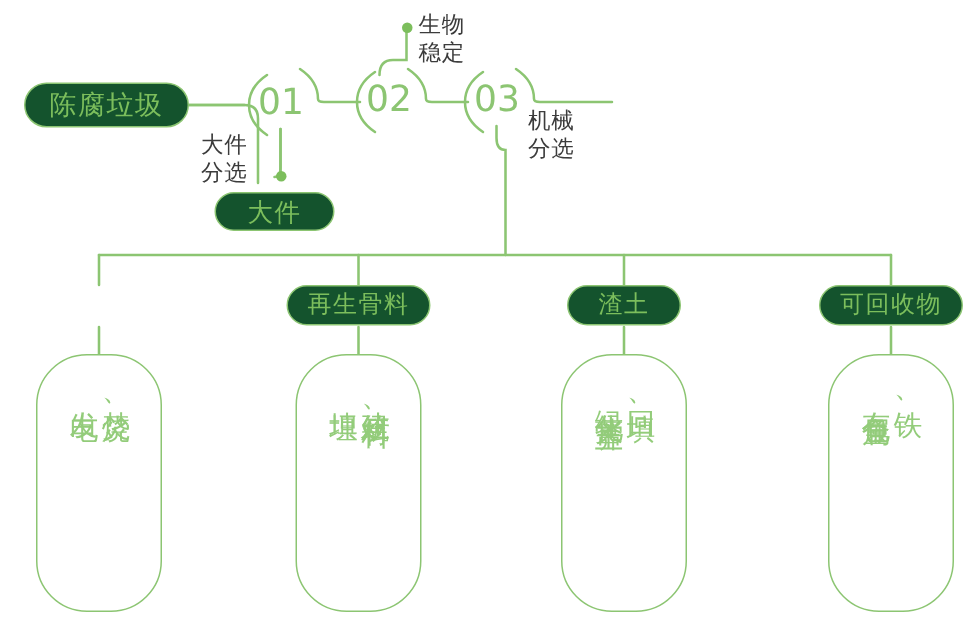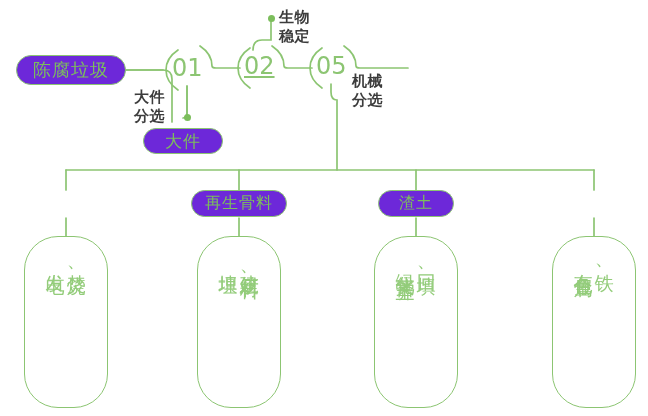--- a/index.html
+++ b/index.html
@@ -8,21 +8,21 @@
     font-family:"Liberation Sans","DejaVu Sans",sans-serif;
     -webkit-font-smoothing:antialiased;
   }
   #stage{position:absolute;left:0;top:0;width:648px;height:416px;}
   svg.lines{position:absolute;left:0;top:0;width:648px;height:416px;}
 
   
   .pill{
     position:absolute;display:flex;align-items:center;justify-content:center;
     border:1.6px solid #8CC572;border-radius:999px;color:#7CBE5C;
-    background:#6d28d9;box-sizing:border-box;white-space:nowrap;
+    background:#14532d;box-sizing:border-box;white-space:nowrap;
     letter-spacing:1px;
   }
   .pill-root{left:16px;top:55px;width:110px;height:30px;font-size:18px;}
   .pill-bulky{left:143px;top:128px;width:80px;height:26px;font-size:17px;}
   .pill-cat{height:27px;font-size:16px;}
 
   
   .vbox{
     position:absolute;border:1.5px solid #8CC572;border-radius:34px;
     background:#ffffff;box-sizing:border-box;
@@ -37,21 +37,21 @@
 
   
   .stagenum{
     position:absolute;color:#8CC572;font-size:24px;letter-spacing:0px;
     font-family:"DejaVu Sans",sans-serif;font-weight:400;
   }
 
   
   .anno{
     position:absolute;color:#3C3C3C;font-size:15px;line-height:1.25;
-    letter-spacing:0.5px;white-space:nowrap;font-weight:bold;
+    letter-spacing:0.5px;white-space:nowrap;
   }
   .anno.right{text-align:right;}
   .dot{position:absolute;width:7px;height:7px;border-radius:50%;background:#7CBE5C;}
 </style>
 </head>
 <body>
 
 <div id="stage">
 
   <svg class="lines" viewBox="0 0 648 416">
@@ -91,22 +91,22 @@
       <path d="M416 218 L416 236"></path>
       <path d="M594 218 L594 236"></path>
     </g>
   </svg>
 
   <div class="pill pill-root">
     <span>陈腐垃圾</span>
   </div>
 
   <div class="stagenum" style="left:172px;top:54px;">01</div>
-  <div class="stagenum" style="left:244px;top:52px;text-decoration:underline;">02</div>
-  <div class="stagenum" style="left:316px;top:52px;">05</div>
+  <div class="stagenum" style="left:244px;top:52px;">02</div>
+  <div class="stagenum" style="left:316px;top:52px;">03</div>
 
   <div class="anno right" style="left:134px;top:88px;">
     <div>大件</div>
     <div>分选</div>
   </div>
   <div class="dot" style="left:184px;top:114px;"></div>
 
   <div class="anno" style="left:279px;top:8px;">
     <div>生物</div>
     <div>稳定</div>
@@ -121,20 +121,23 @@
   <div class="pill pill-bulky">
     <span>大件</span>
   </div>
 
   <div class="pill pill-cat" style="left:191px;top:190px;width:96px;justify-content:center;">
     <span>再生骨料</span>
   </div>
   <div class="pill pill-cat" style="left:378px;top:190px;width:76px;align-items:center;">
     <span>渣土</span>
   </div>
+  <div class="pill pill-cat" style="left:546px;top:190px;width:96px;">
+    <span>可回收物</span>
+  </div>
 
   <div class="vbox" style="left:24px;top:236px;width:84px;height:172px;">
     <div class="vtext">焚烧、</div>
     <div class="vtext">发电</div>
   </div>
 
   <div class="vbox" style="left:197px;top:236px;width:84px;height:172px;">
     <div class="vtext">建筑材料、</div>
     <div class="vtext">填埋</div>
   </div>

